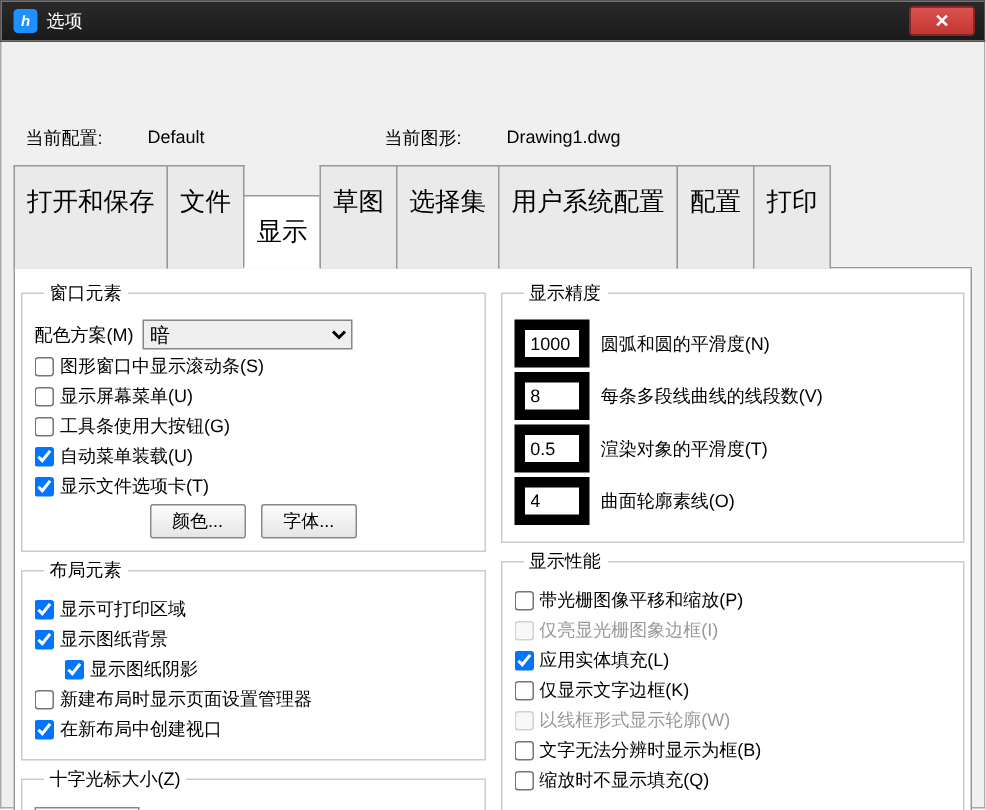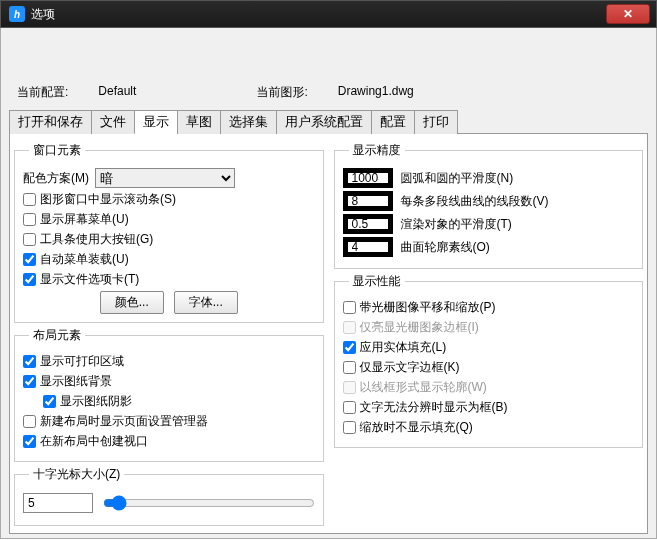--- a/index.html
+++ b/index.html
@@ -5,31 +5,31 @@
 * { box-sizing: border-box; margin: 0; padding: 0; }
 body { font-family: "Microsoft YaHei", SimSun, sans-serif; font-size: 12px; background: #fff; width: 657px; height: 540px; overflow: hidden; }
 .titlebar { background: linear-gradient(#2a2a2a, #1a1a1a); height: 28px; display: flex; align-items: center; justify-content: space-between; color: #fff; padding: 0 0 0 8px; border: 1px solid #555; }
 .titlebar .left { display: flex; align-items: center; gap: 6px; }
 .titlebar .icon { width: 16px; height: 16px; background: #1e90ff; border-radius: 3px; display: flex; align-items: center; justify-content: center; color: #fff; font-size: 10px; font-style: italic; font-weight: bold; }
 .close-btn { background: linear-gradient(#d9534f, #c43531); width: 44px; height: 20px; border-radius: 3px; display: flex; align-items: center; justify-content: center; color: #fff; font-weight: bold; margin-right: 6px; cursor: pointer; border: 1px solid #8b2522; }
 .window-body { border: 1px solid #aaa; border-top: none; padding: 6px 8px 8px 8px; background: #f0f0f0; height: 511px; }
 .config-row { display: flex; gap: 40px; padding: 4px 8px; font-size: 12px; }
 .config-row > div { display: flex; gap: 30px; margin-top: 46px; }
 .tabs { display: flex; border-bottom: 1px solid #999; margin-top: 4px; }
-.tab { padding: 2px 8px; border: 1px solid #999; border-bottom: none; background: #eaeaea; margin-right: -1px; cursor: pointer; font-size: 13px; position: relative; top: 1px; }
-.tab.active { background: #fff; border-bottom: 1px solid #fff; }
+.tab { padding: 12px 8px; border: 1px solid #999; border-bottom: none; background: #eaeaea; margin-right: -1px; cursor: pointer; font-size: 17px; position: relative; top: 1px; }
+.tab.active { background: #fff; border-bottom: 1px solid #fff; margin-top: 20px; }
 .content { display: flex; gap: 10px; padding: 8px 4px; background: #fff; border: 1px solid #999; border-top: none; height: 400px; }
 .col { flex: 1; display: flex; flex-direction: column; gap: 4px; }
 fieldset { border: 1px solid #ccc; padding: 6px 8px 8px 8px; font-size: 12px; }
 legend { margin-left: 6px; padding: 0 4px; }
 .row { display: flex; align-items: center; gap: 6px; margin: 3px 0; }
 .row label { display: flex; align-items: center; gap: 4px; cursor: pointer; }
 .row.indent { padding-left: 20px; }
 select { width: 140px; height: 20px; border: 1px solid #888; }
-.input-sm { width: 50px; height: 20px; border: 5px solid #000000; padding: 0 4px; font-size: 12px; }
+.input-sm { width: 50px; height: 32px; border: 7px solid #000000; padding: 0 4px; font-size: 12px; }
 .btn { padding: 2px 14px; border: 1px solid #888; background: linear-gradient(#fdfdfd, #e5e5e5); cursor: pointer; font-size: 12px; border-radius: 2px; }
 .btn-row { display: flex; gap: 10px; justify-content: center; margin-top: 2px; }
 .slider-row { display: flex; align-items: center; gap: 10px; margin: 4px 0; }
 .slider-val { width: 70px; height: 20px; border: 1px solid #888; padding: 0 4px; font-size: 12px; display: flex; align-items: center; }
 input[type=range] { flex: 1; height: 18px; }
 .disabled { color: #999; }
 .footer { display: flex; justify-content: flex-end; gap: 8px; padding: 10px 12px 0 0; flex-direction: column; }
 input[type=checkbox] { width: 13px; height: 13px; }
 .precision-row { display: flex; align-items: center; gap: 8px; margin: 3px 0; }
 .precision-row span { flex: 1; }

